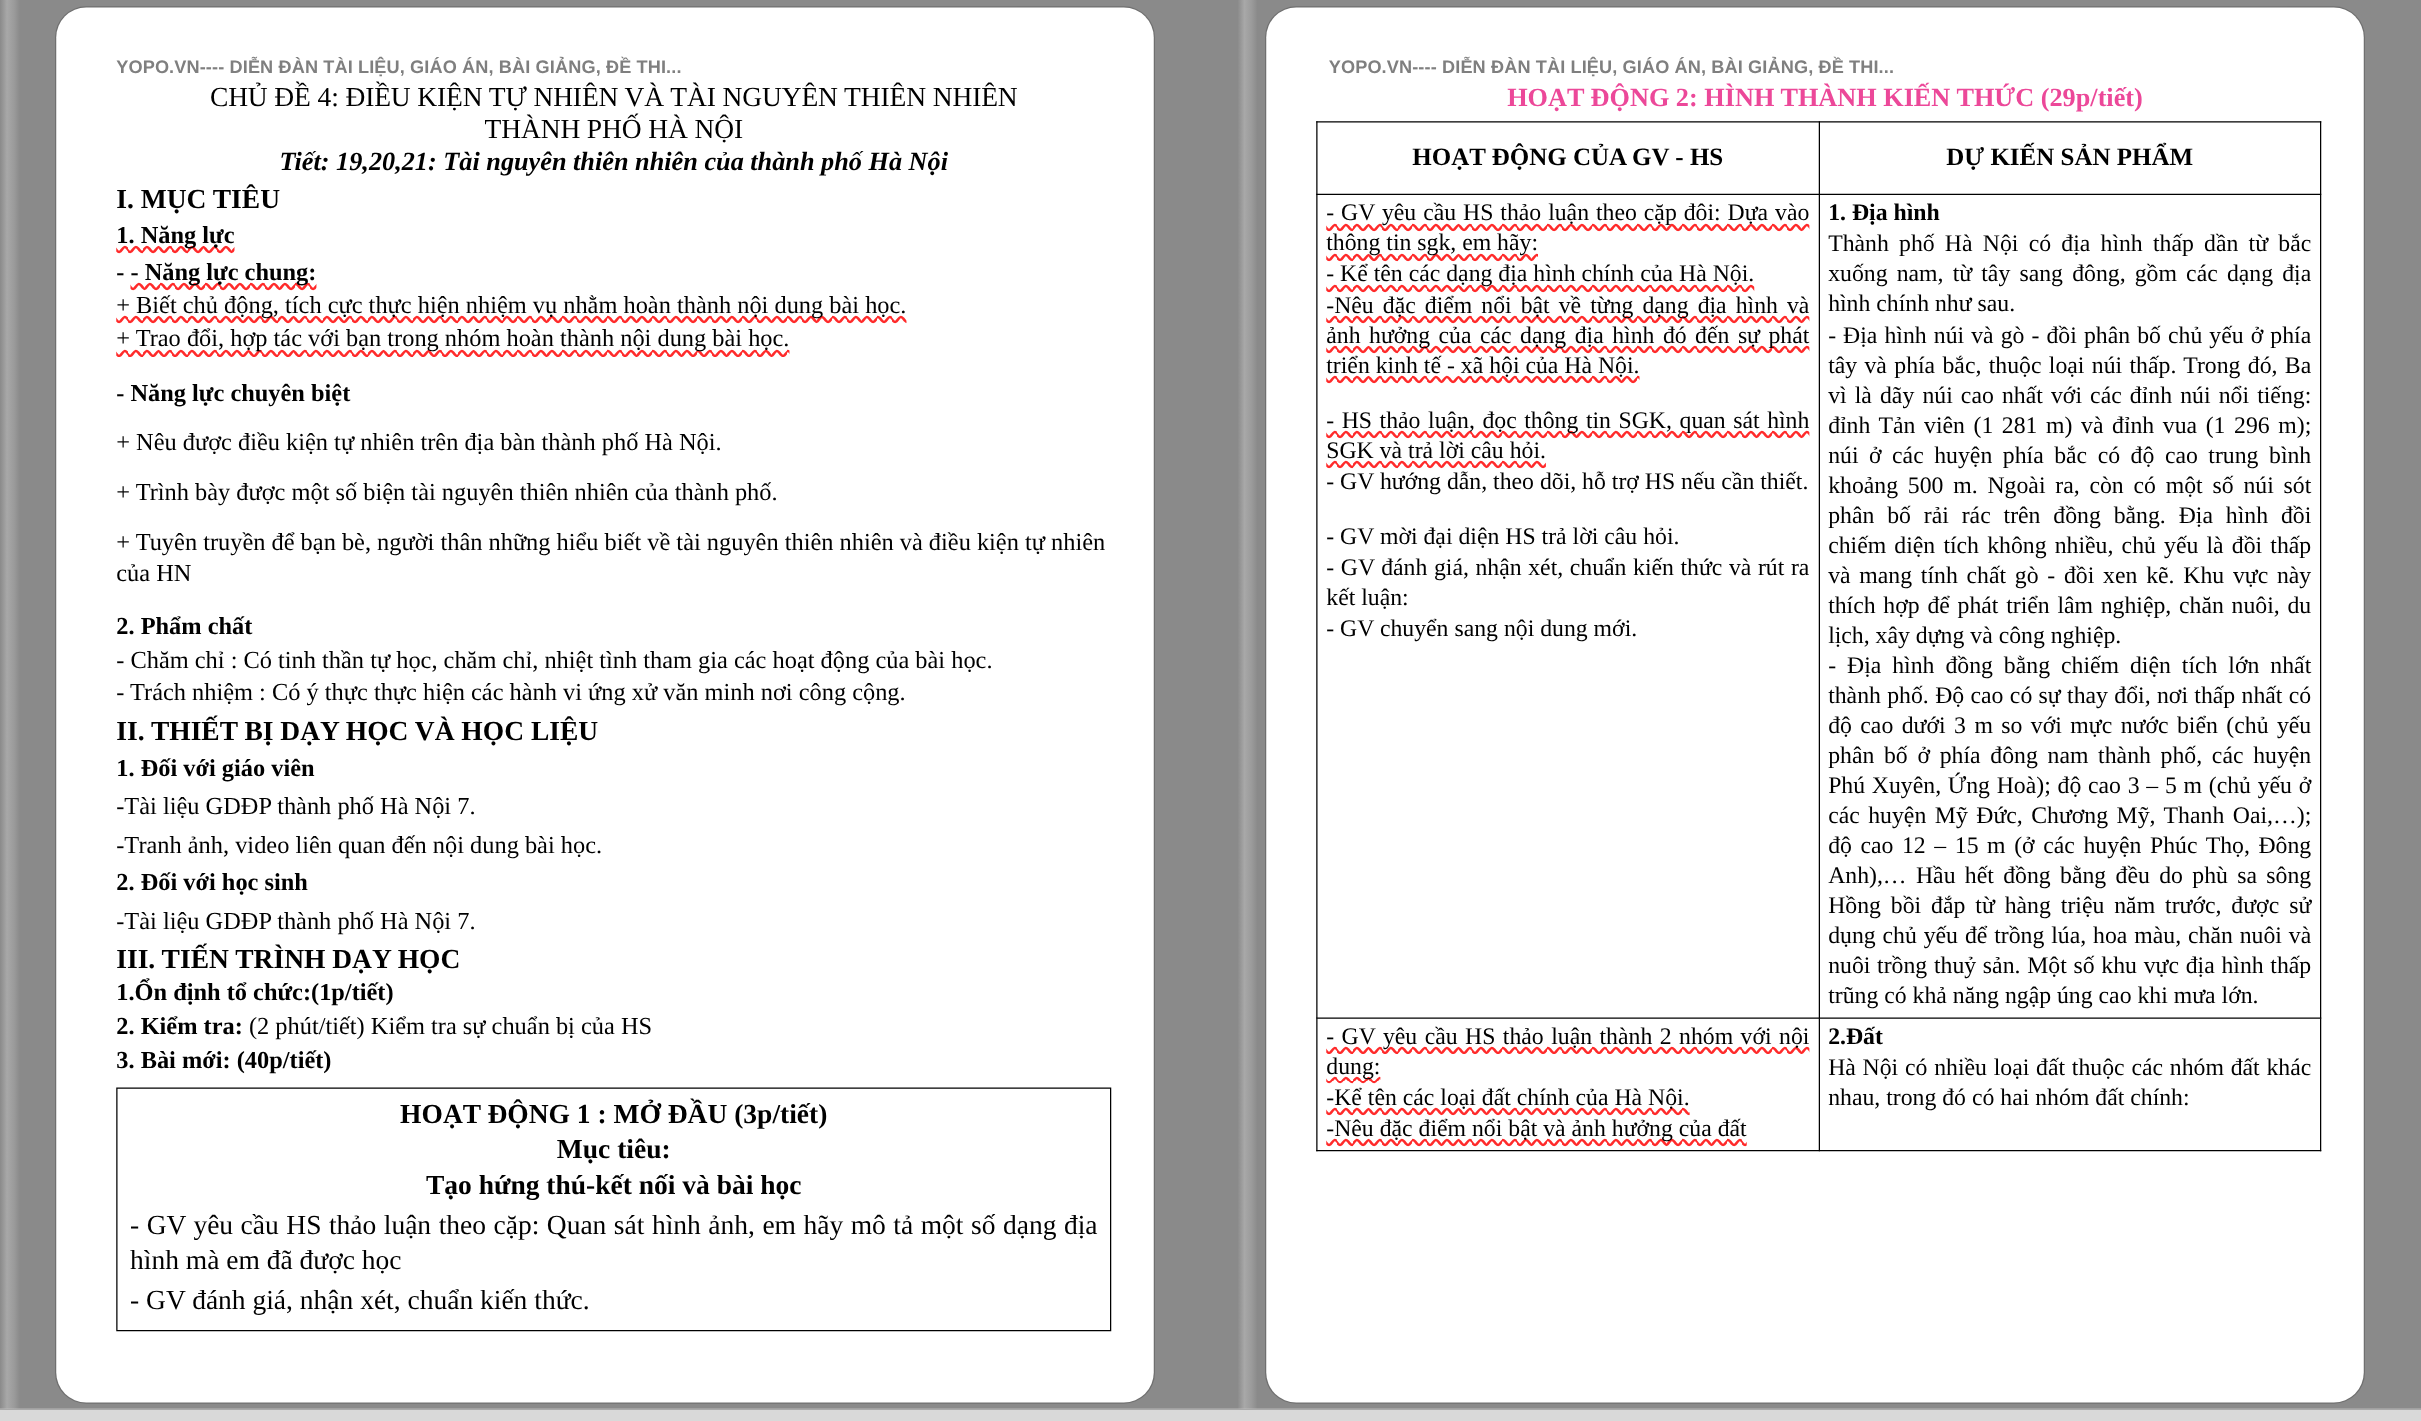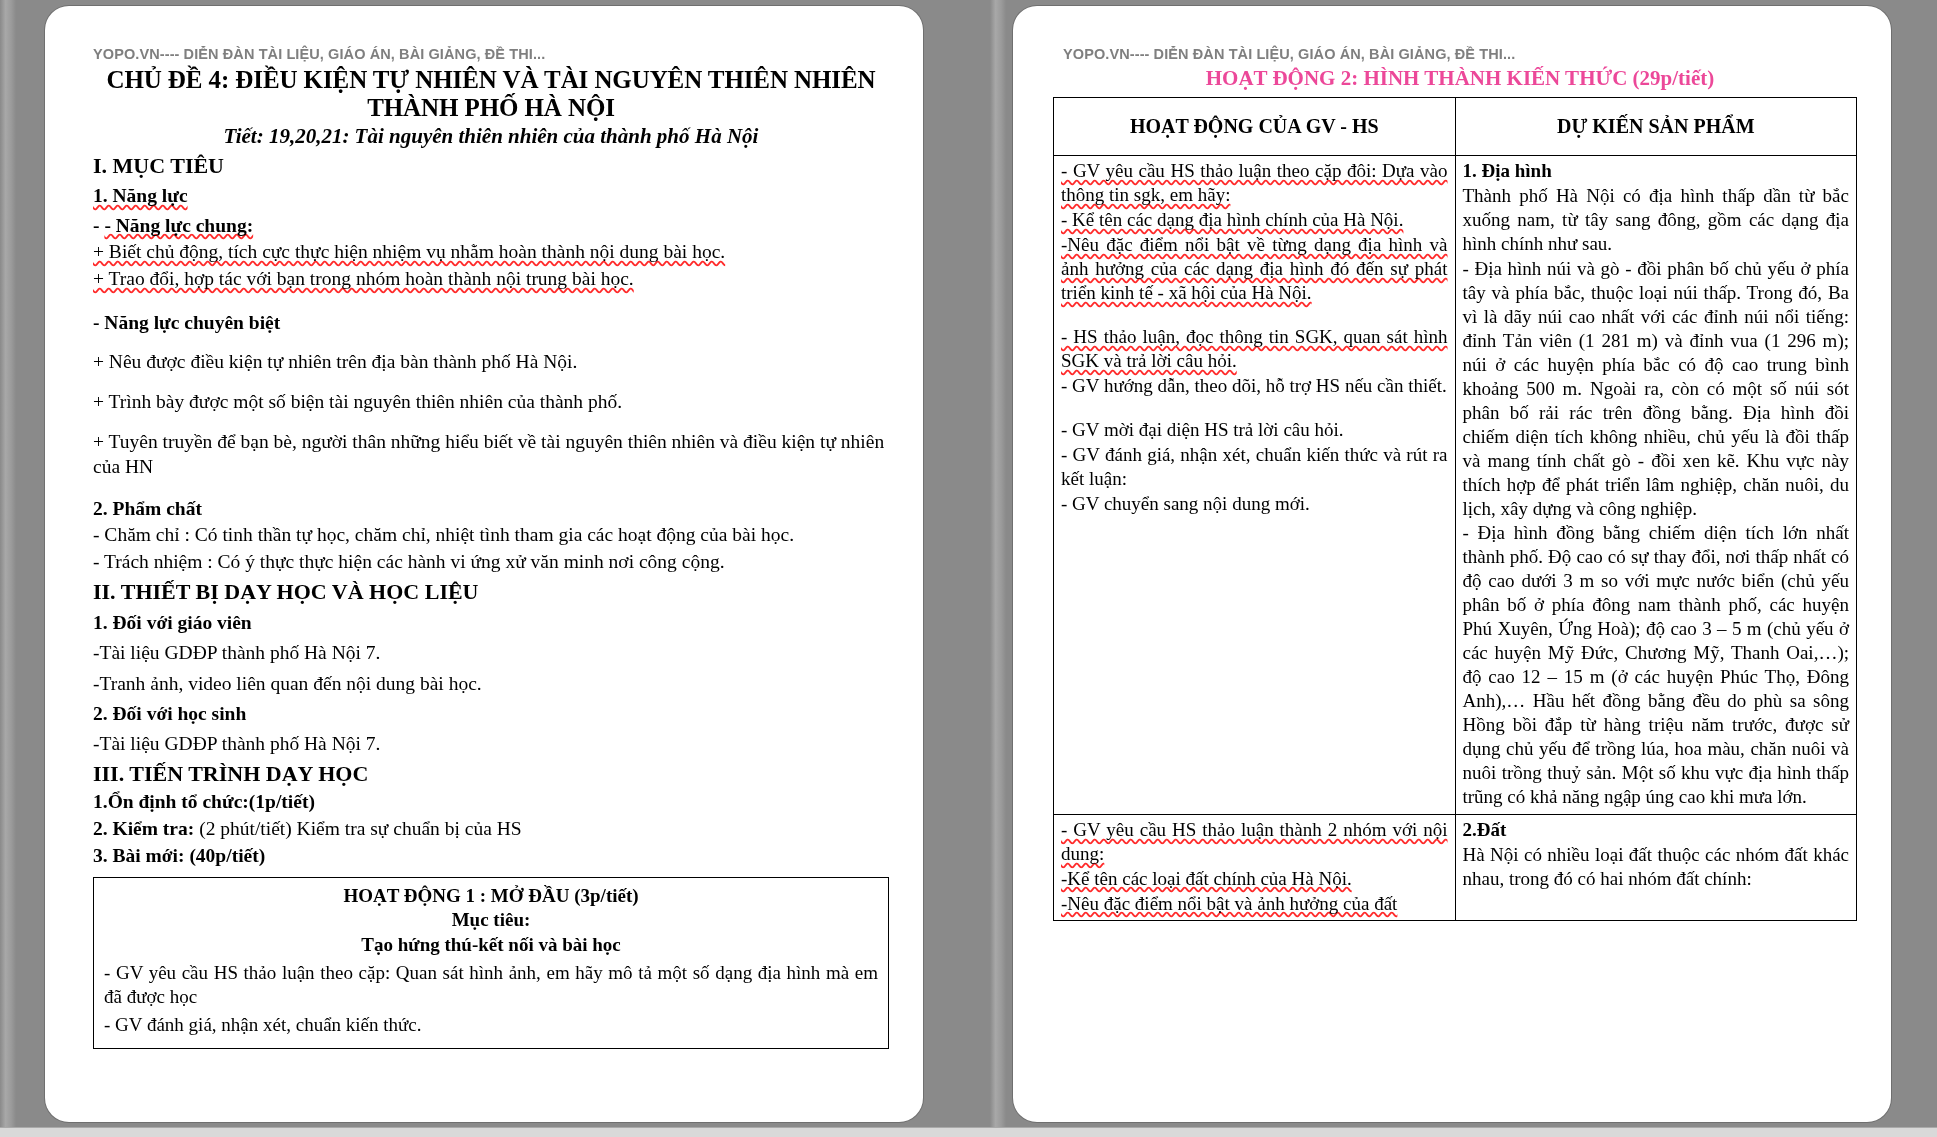--- a/index.html
+++ b/index.html
@@ -47,22 +47,22 @@
     font-weight: bold;
     font-size: 14.5px;
     color: #7f7f7f;
     letter-spacing: 0.1px;
     margin-bottom: 4px;
   }
   .page.right .wm { padding-left: 10px; }
   .b { font-weight: bold; }
 
   h1.title {
-    font-size: 25px;
-    font-weight: bold;
+    font-size: 22px;
+    font-weight: normal;
     line-height: 1.13;
     text-align: center;
     letter-spacing: -0.1px;
   }
   .subtitle {
     font-size: 21px;
     font-weight: bold;
     font-style: italic;
     text-align: center;
     line-height: 1.2;
@@ -92,21 +92,21 @@
     text-decoration-skip-ink: none;
     text-underline-offset: 2px;
     text-align: center;
   }
 
   
   .act-box {
     border: 1.6px solid #000;
     margin-top: 8px;
     padding: 6px 10px 10px 10px;
-    font-size: 19px;
+    font-size: 22px;
     line-height: 1.3;
   }
   .act-box .hd { text-align: center; font-weight: bold; }
   .act-box p { margin-top: 3px; }
   .act-box .just { text-align: justify; }
 
   
   .act2-title {
     color: #ec4899;
     font-weight: bold;
@@ -174,21 +174,21 @@
 
       <div class="subtitle">Tiết: 19,20,21: Tài nguyên thiên nhiên của thành phố Hà Nội</div>
 
       <div class="h-sec b">I. MỤC TIÊU</div>
 
       <div class="h-sub"><span class="sq">1. Năng lực</span></div>
 
       <div class="h-sub"><span>- </span><span class="sq">- Năng lực chung:</span></div>
 
       <div class="para"><span class="sq">+ Biết chủ động, tích cực thực hiện nhiệm vụ nhằm hoàn thành nội dung bài học.</span></div>
-      <div class="para"><span class="sq">+ Trao đổi, hợp tác với bạn trong nhóm hoàn thành nội trung bài học.</span></div>
+      <div class="para"><span class="sq">+ Trao đổi, hợp tác với bạn trong nhóm hoàn thành nội dung bài học.</span></div>
 
       <div class="h-sub" style="margin-top:18px">- Năng lực chuyên biệt</div>
 
       <div class="para sp">+ Nêu được điều kiện tự nhiên trên địa bàn thành phố Hà Nội.</div>
       <div class="para sp">+ Trình bày được một số biện tài nguyên thiên nhiên của thành phố.</div>
       <div class="para sp">+ Tuyên truyền để bạn bè, người thân những hiểu biết về tài nguyên thiên nhiên và điều kiện tự nhiên của HN</div>
 
       <div class="h-sub" style="margin-top:16px">2. Phẩm chất</div>
       <div class="para">- Chăm chỉ : Có tinh thần tự học, chăm chỉ, nhiệt tình tham gia các hoạt động của bài học.</div>
       <div class="para">- Trách nhiệm : Có ý thực thực hiện các hành vi ứng xử văn minh nơi công cộng.</div>

